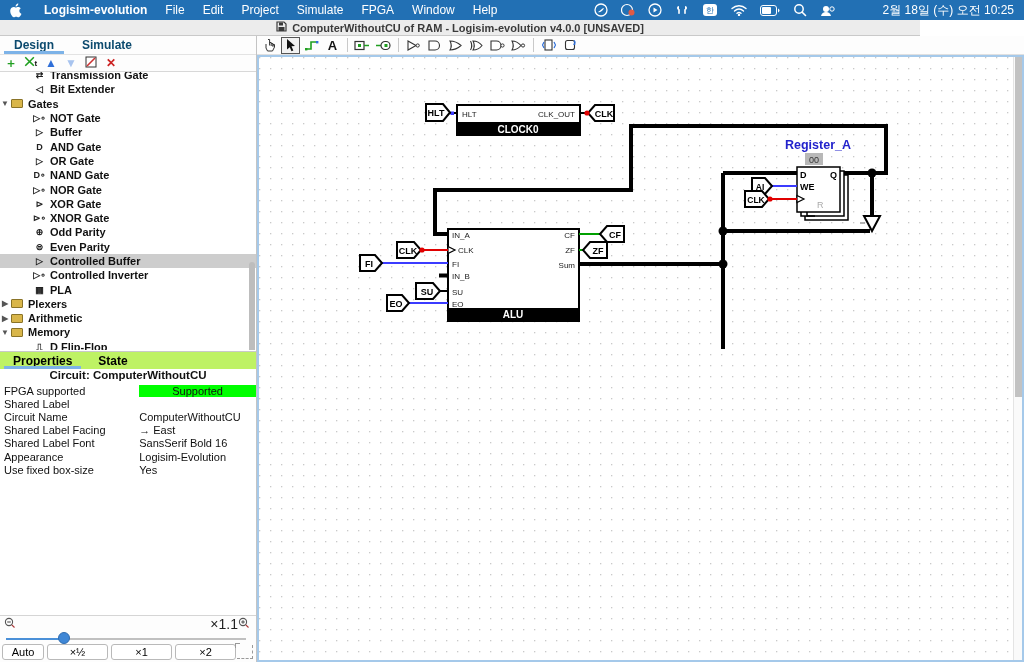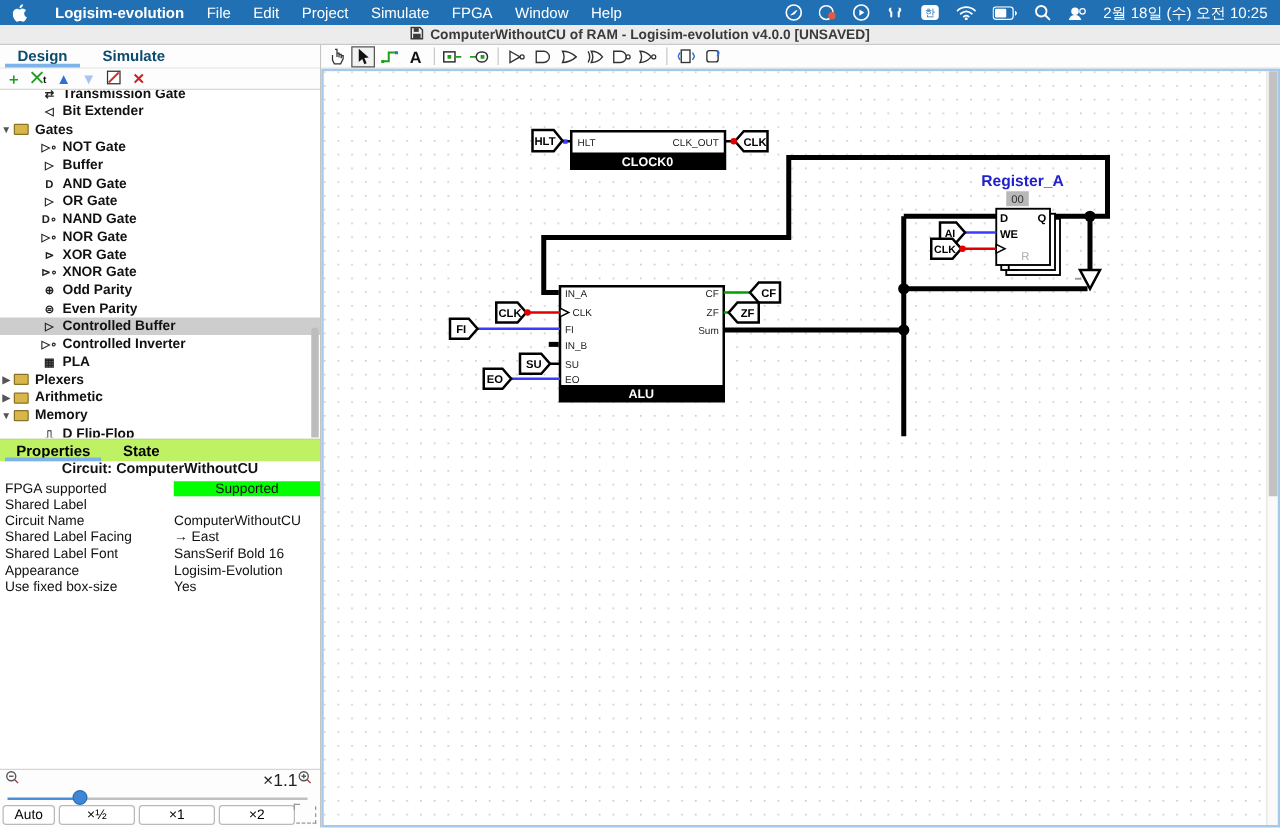--- a/index.html
+++ b/index.html
@@ -5,24 +5,24 @@
   * { margin:0; padding:0; box-sizing:border-box; }
   html,body { width:1024px; height:662px; overflow:hidden; font-family:"Liberation Sans", sans-serif; background:#fff; }
 
   
   #menubar { position:absolute; left:0; top:0; width:1024px; height:20px; background:#2270b4; color:#fff; display:flex; align-items:center; font-size:12px; }
   #menubar .apple { margin:0 12px 0 10px; display:flex; align-items:center; }
   #menubar .menu { padding:0 9px; }
   #menubar .menu.app { font-weight:bold; }
   #menubar .right { margin-left:auto; display:flex; align-items:center; gap:13px; padding-right:10px; }
   #menubar .sicon { display:flex; align-items:center; }
-  #menubar .clock { font-size:12px; white-space:nowrap; }
+  #menubar .clock { font-size:12px; white-space:nowrap;margin-left:34px; }
 
   
-  #titlebar { position:absolute; left:0; top:20px; width:1024px; height:16px; background:#ececec; border-bottom:1px solid #c9c9c9; display:flex; align-items:center; justify-content:center; gap:5px; font-size:11px; color:#3a3a3a; font-weight:bold; }
+  #titlebar { position:absolute; left:0; top:20px; width:920px; height:16px; background:#ececec; border-bottom:1px solid #c9c9c9; display:flex; align-items:center; justify-content:center; gap:5px; font-size:11px; color:#3a3a3a; font-weight:bold; }
 
   
   #left { position:absolute; left:0; top:36px; width:257px; height:626px; background:#fff; border-right:1px solid #c4c4c4; }
   .ltabs { position:absolute; left:0; top:0; width:100%; height:19px; display:flex; align-items:center; font-size:12px; font-weight:bold; color:#0c4a6e; border-bottom:1px solid #e3e3e3; background:#fdfdfd; }
   .ltabs .tab { padding:0 14px; height:100%; display:flex; align-items:center; position:relative; }
   .ltabs .tab.active::after { content:""; position:absolute; left:4px; right:4px; bottom:0; height:3px; background:#7db3e8; }
   #exptools { position:absolute; left:0; top:19px; width:100%; height:16px; display:flex; align-items:center; gap:6px; padding-left:4px; font-size:12px; font-weight:bold; background:#fdfdfd; }
   #exptools .ticon { width:14px; text-align:center; line-height:14px; font-size:12px; }
   #tree { position:absolute; left:0; top:35px; width:100%; height:279px; overflow:hidden; border-top:1px solid #d8d8d8; }
   .trow { height:14.3px; display:flex; align-items:center; font-size:11px; font-weight:bold; color:#111; white-space:nowrap; }

